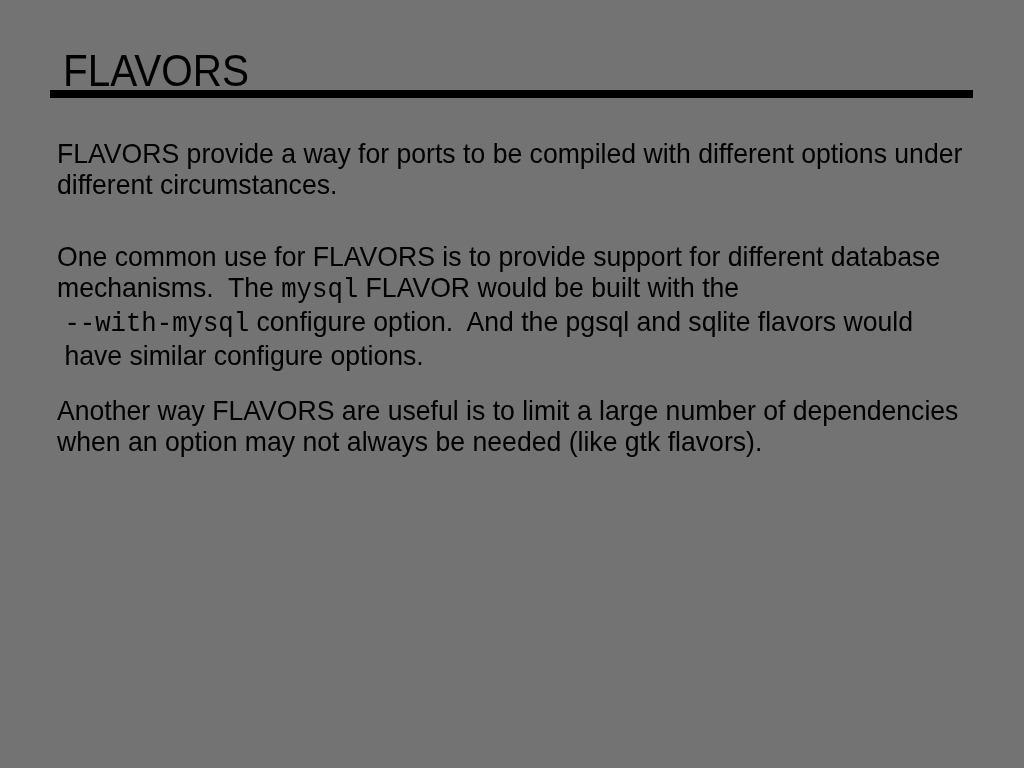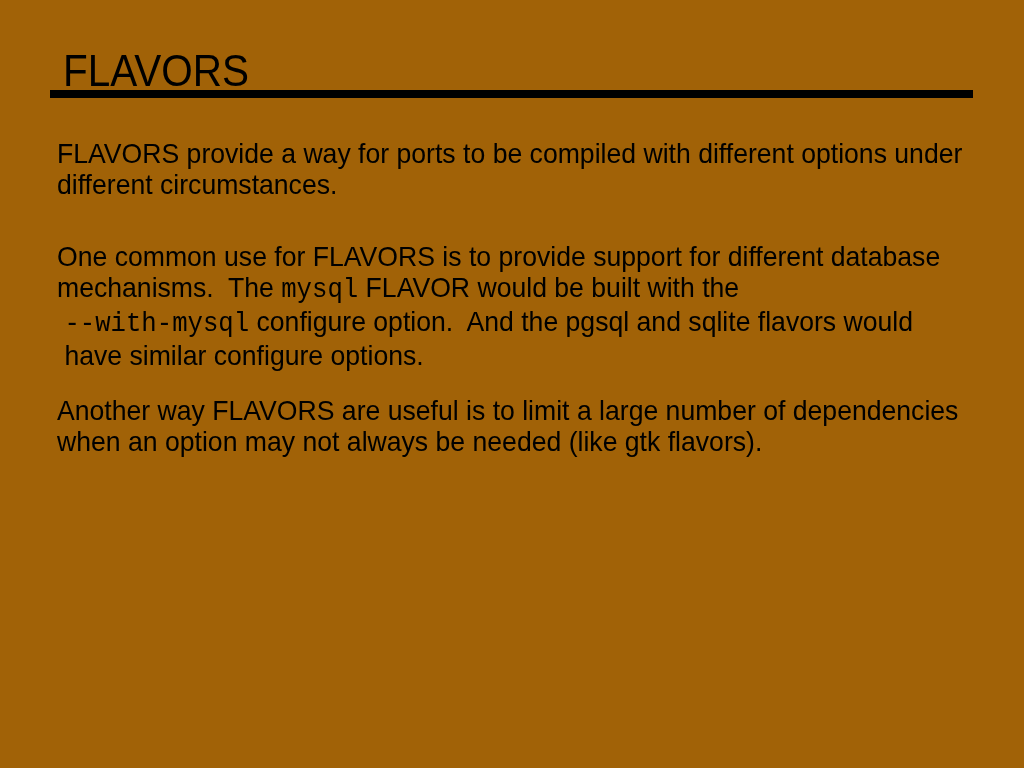--- a/index.html
+++ b/index.html
@@ -11,21 +11,21 @@
     width: 1024px;
     height: 768px;
     overflow: hidden;
     font-family: "Liberation Sans", sans-serif;
     color: #000000;
   }
   .slide {
     position: relative;
     width: 1024px;
     height: 768px;
-    background: #a16207;
+    background: #737373;
   }
   .slide-title {
     position: absolute;
     left: 63px;
     top: 49px;
     margin: 0;
     font-size: 44px;
     font-weight: 400;
     line-height: 44px;
     white-space: pre;

